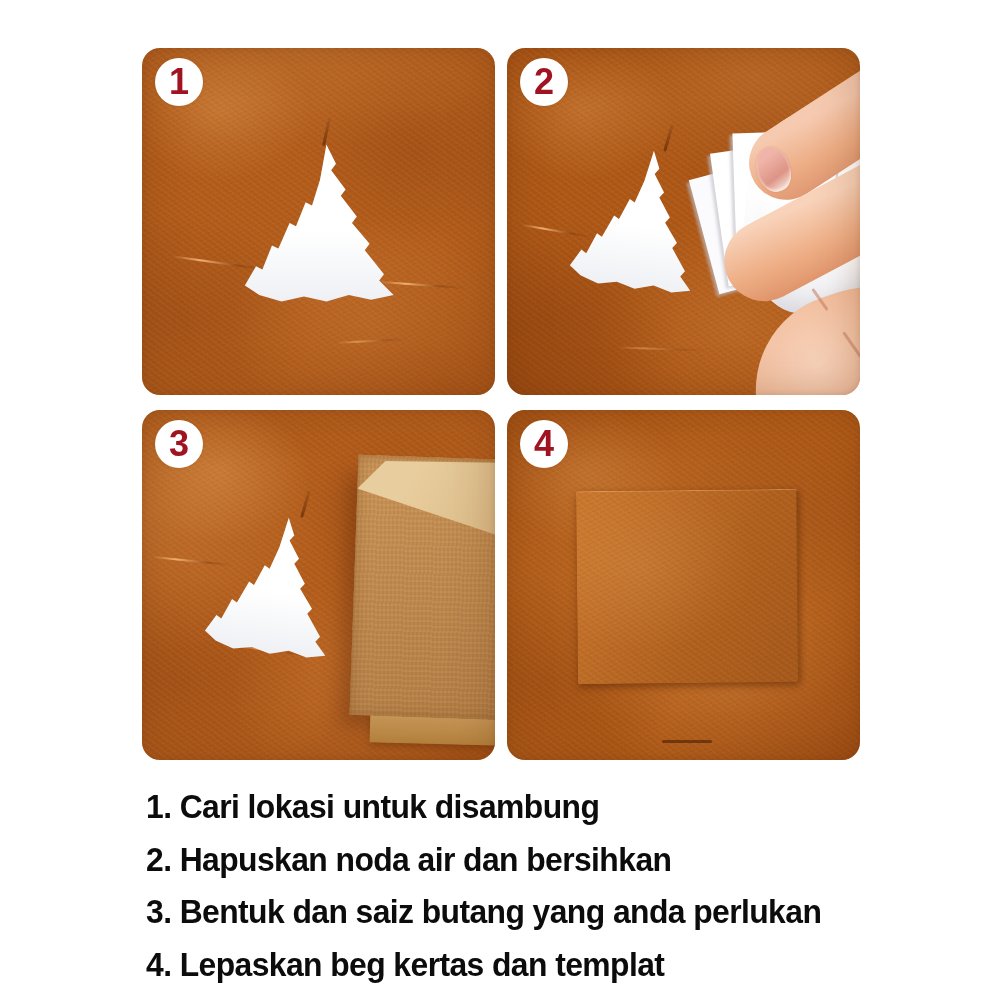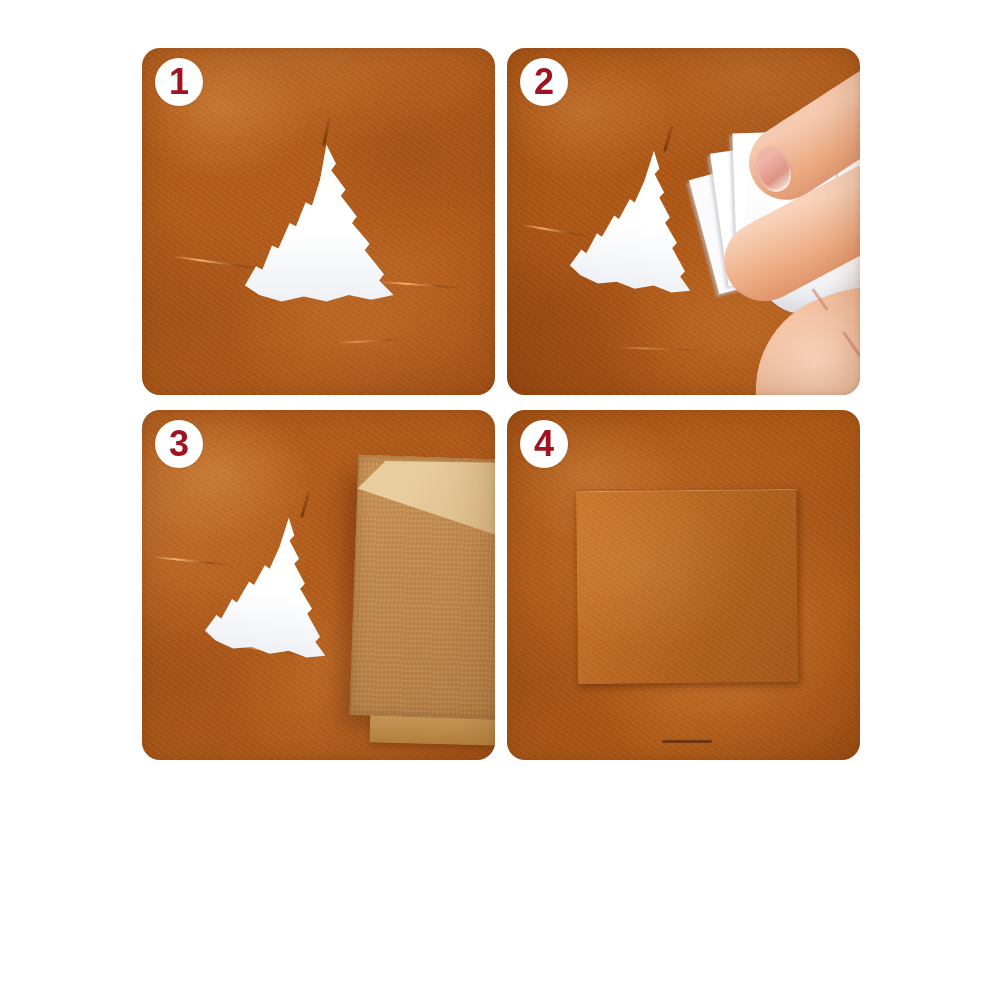--- a/index.html
+++ b/index.html
@@ -249,14 +249,20 @@
   <section class="panel" id="p4">
     <div class="leather-bg"></div>
     <div class="shade"></div>
     <div class="patch4"></div>
     <div class="mark4"></div>
     <div class="badge">
       <span>4</span>
     </div>
   </section>
 
+  <div class="instructions">
+    <p>1. Cari lokasi untuk disambung</p>
+    <p>2. Hapuskan noda air dan bersihkan</p>
+    <p>3. Bentuk dan saiz butang yang anda perlukan</p>
+    <p>4. Lepaskan beg kertas dan templat</p>
+  </div>
 
 </div>
 
 </body></html>

